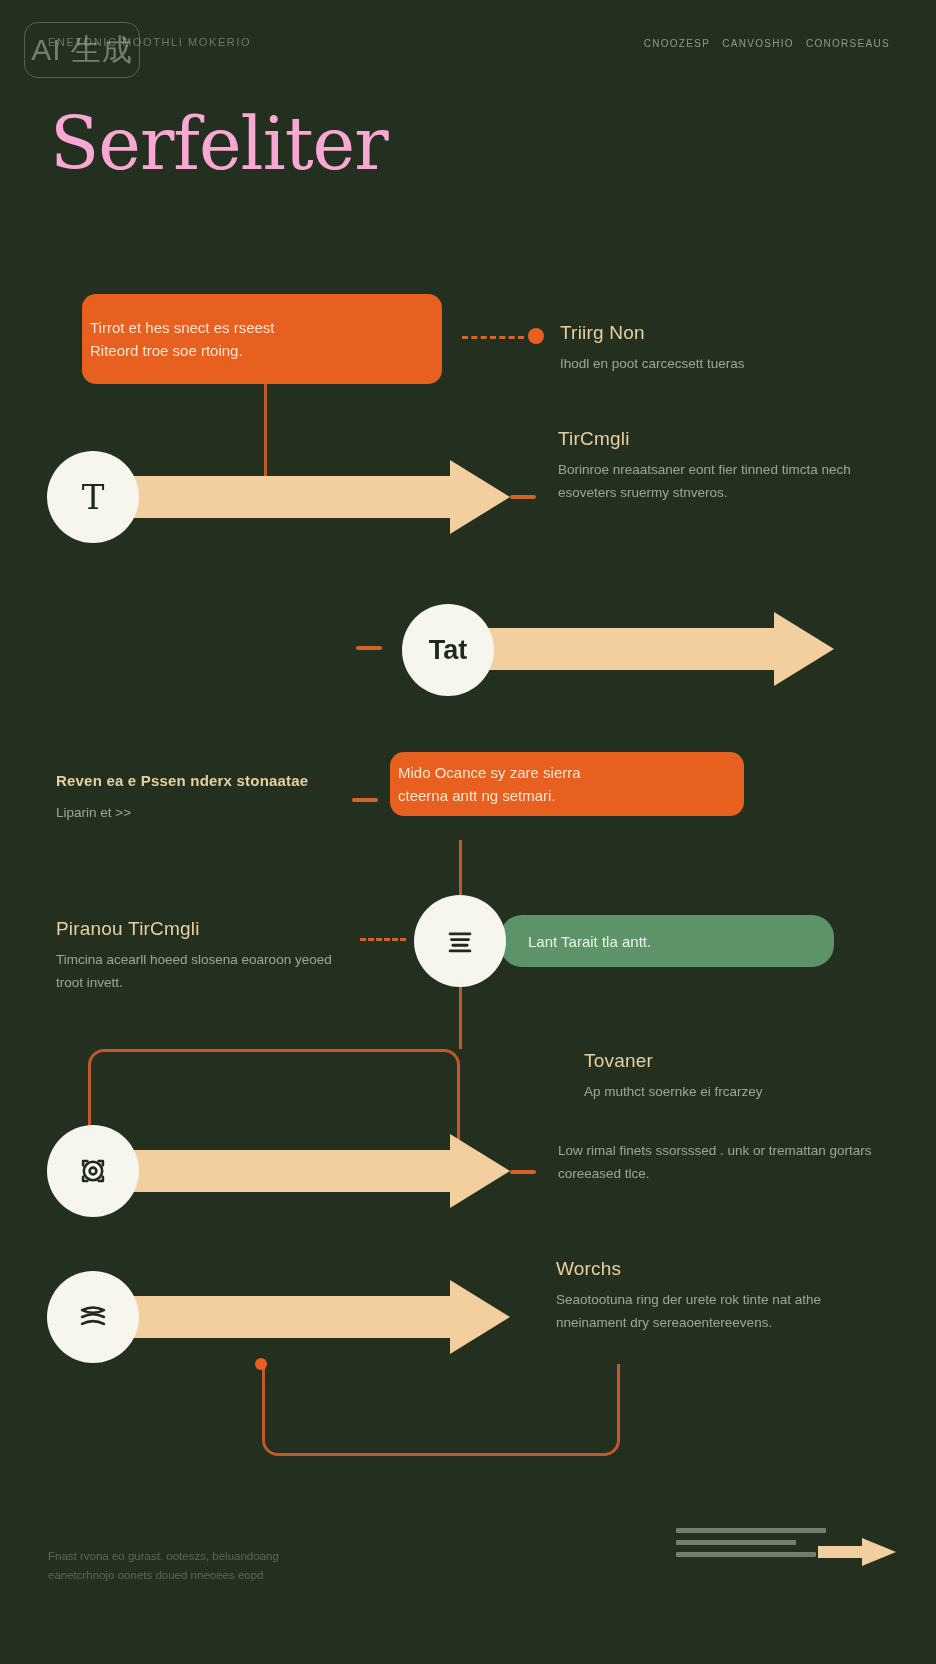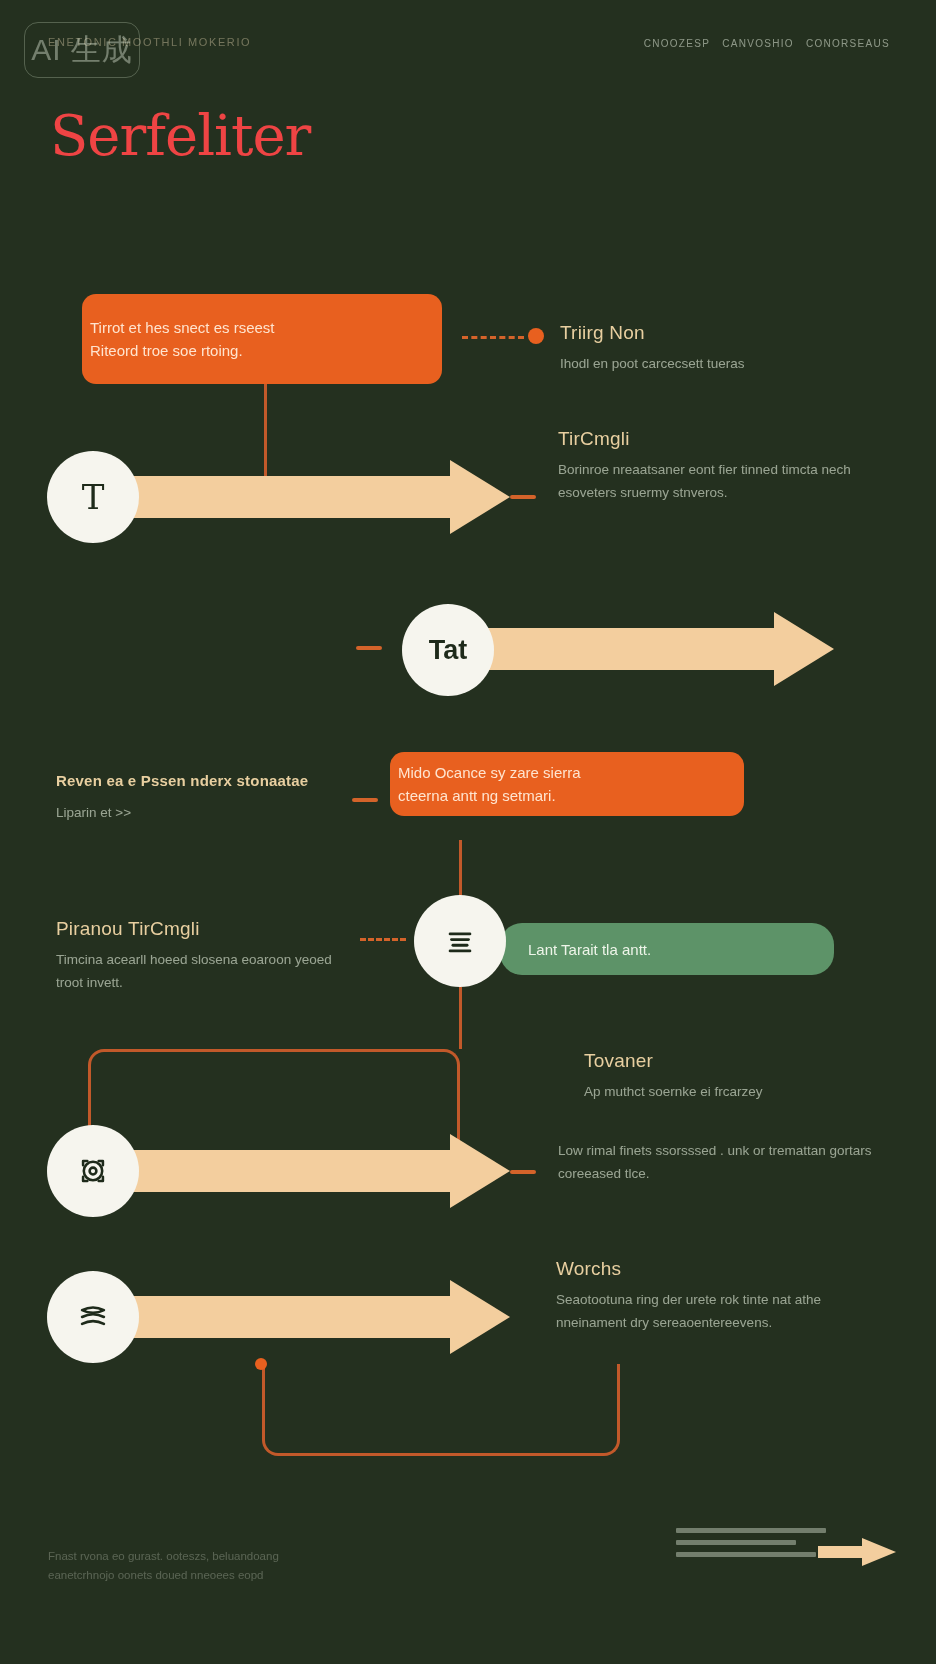--- a/index.html
+++ b/index.html
@@ -61,23 +61,23 @@
     font-size: 10px;
     letter-spacing: 1.3px;
     color: rgba(226,235,218,0.55);
     white-space: nowrap;
   }
 
   .page-title {
     position: absolute;
     left: 50px; top: 108px;
     font-family: "DejaVu Serif", serif;
-    font-size: 56px;
+    font-size: 72px;
     line-height: 1;
-    color: #ef4444;
+    color: #f9a8d4;
     letter-spacing: -1px;
     font-weight: 400;
   }
 
   
   .orange-card {
     position: absolute;
     background: #e8601f;
     border-radius: 14px;
     padding: 22px 8px;
@@ -90,21 +90,20 @@
   .green-pill {
     position: absolute;
     background: #5d9368;
     border-radius: 22px;
     display: flex;
     align-items: center;
     padding: 0 28px;
     color: #eef5e9;
     font-size: 15px;
     z-index: 6;
-    margin-top: 8px;
   }
 
   .circle-badge {
     position: absolute;
     width: 92px; height: 92px;
     border-radius: 50%;
     background: #f6f5ee;
     display: flex;
     align-items: center;
     justify-content: center;

